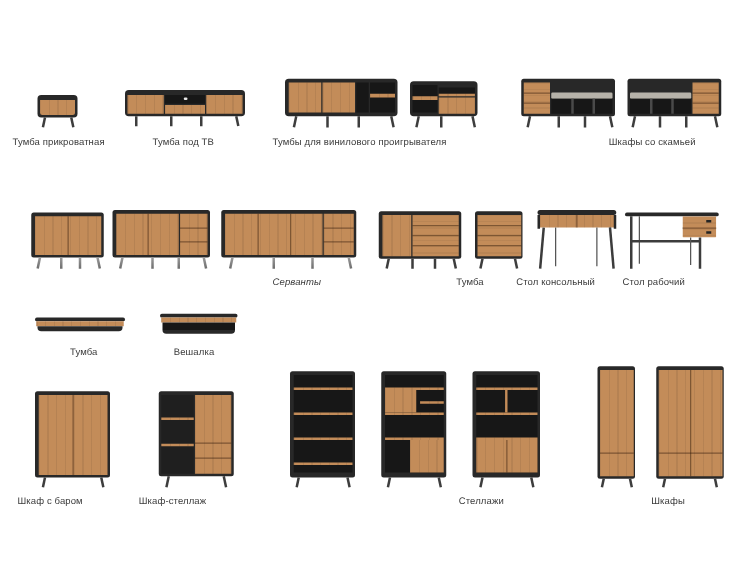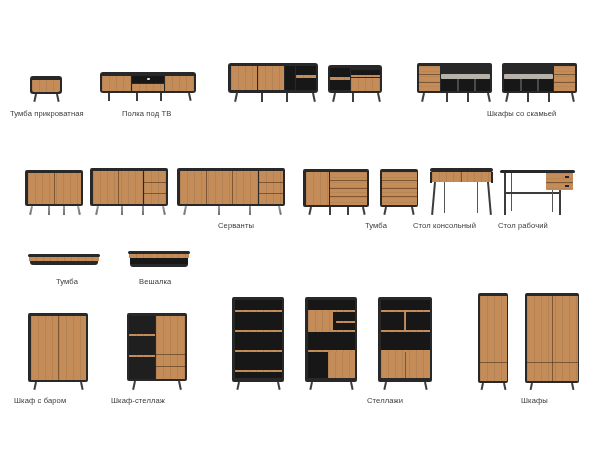--- a/index.html
+++ b/index.html
@@ -105,21 +105,22 @@
       <div class="P" style="left:16px;top:0;width:1.5px;height:12px;background:#4a4a4a;"></div>
       <div class="P" style="left:33px;top:0;width:1.5px;height:12px;background:#4a4a4a;"></div>
     </div>
     <div class="P LG SL" style="left:5px;top:30px;height:9px;"></div>
     <div class="P LG" style="left:25px;top:30px;height:9px;"></div>
     <div class="P LG" style="left:46px;top:30px;height:9px;"></div>
     <div class="P LG SR" style="left:69px;top:30px;height:9px;"></div>
   </div>
 
   <div class="lbl" style="left:10px;top:109px;width:100px;">Тумба прикроватная</div>
-  <div class="lbl" style="left:122px;top:109px;width:100px;">Полка под ТВ</div>
+  <div class="lbl" style="left:122px;top:109px;width:100px;">Тумба под ТВ</div>
+  <div class="lbl" style="left:218px;top:109px;width:200px;">Тумбы для винилового проигрывателя</div>
   <div class="lbl" style="left:487px;top:109px;width:110px;">Шкафы со скамьей</div>
 
   <div class="F" style="left:25px;top:170px;width:58px;height:45px;">
     <div class="P BK r2" style="left:0;top:0;width:58px;height:36px;"></div>
     <div class="P WD" style="left:2.5px;top:3px;width:53px;height:30.5px;">
       <div class="P DV" style="left:26px;top:0;height:30.5px;"></div>
     </div>
     <div class="P LG MT SL" style="left:6px;top:36px;height:9px;"></div>
     <div class="P LG MT" style="left:23px;top:36px;height:9px;"></div>
     <div class="P LG MT" style="left:38px;top:36px;height:9px;"></div>
@@ -202,21 +203,21 @@
     <div class="P" style="left:4px;top:22px;width:56px;height:1.5px;background:#3c3c3c;"></div>
     <div class="P WDH" style="left:46px;top:3px;width:27px;height:17px;border-radius:0 0 1px 1px;">
       <div class="P DH" style="left:0;top:8.5px;width:27px;"></div>
       <div class="P" style="left:19px;top:3px;width:3.5px;height:2px;background:#242424;"></div>
       <div class="P" style="left:19px;top:11.5px;width:3.5px;height:2px;background:#242424;"></div>
     </div>
     <div class="P" style="left:59px;top:20px;width:1.6px;height:25px;background:#3c3c3c;"></div>
     <div class="P" style="left:52px;top:20px;width:1.3px;height:22px;background:#565656;"></div>
   </div>
 
-  <div class="lbl" style="left:218px;top:221px;width:100px;">Серванты</div>
+  <div class="lbl" style="left:218px;top:221px;width:100px;font-style:italic;">Серванты</div>
   <div class="lbl" style="left:365px;top:221px;width:70px;">Тумба</div>
   <div class="lbl" style="left:413px;top:221px;width:105px;">Стол консольный</div>
   <div class="lbl" style="left:498px;top:221px;width:105px;">Стол рабочий</div>
 
   <div class="F" style="left:28px;top:254px;width:72px;height:12px;">
     <div class="P BK r2" style="left:0;top:0;width:72px;height:3px;"></div>
     <div class="P WD" style="left:1px;top:3px;width:70px;height:4px;"></div>
     <div class="P BK" style="left:2px;top:7px;width:68px;height:4px;border-radius:0 0 3px 3px;"></div>
   </div>
 

